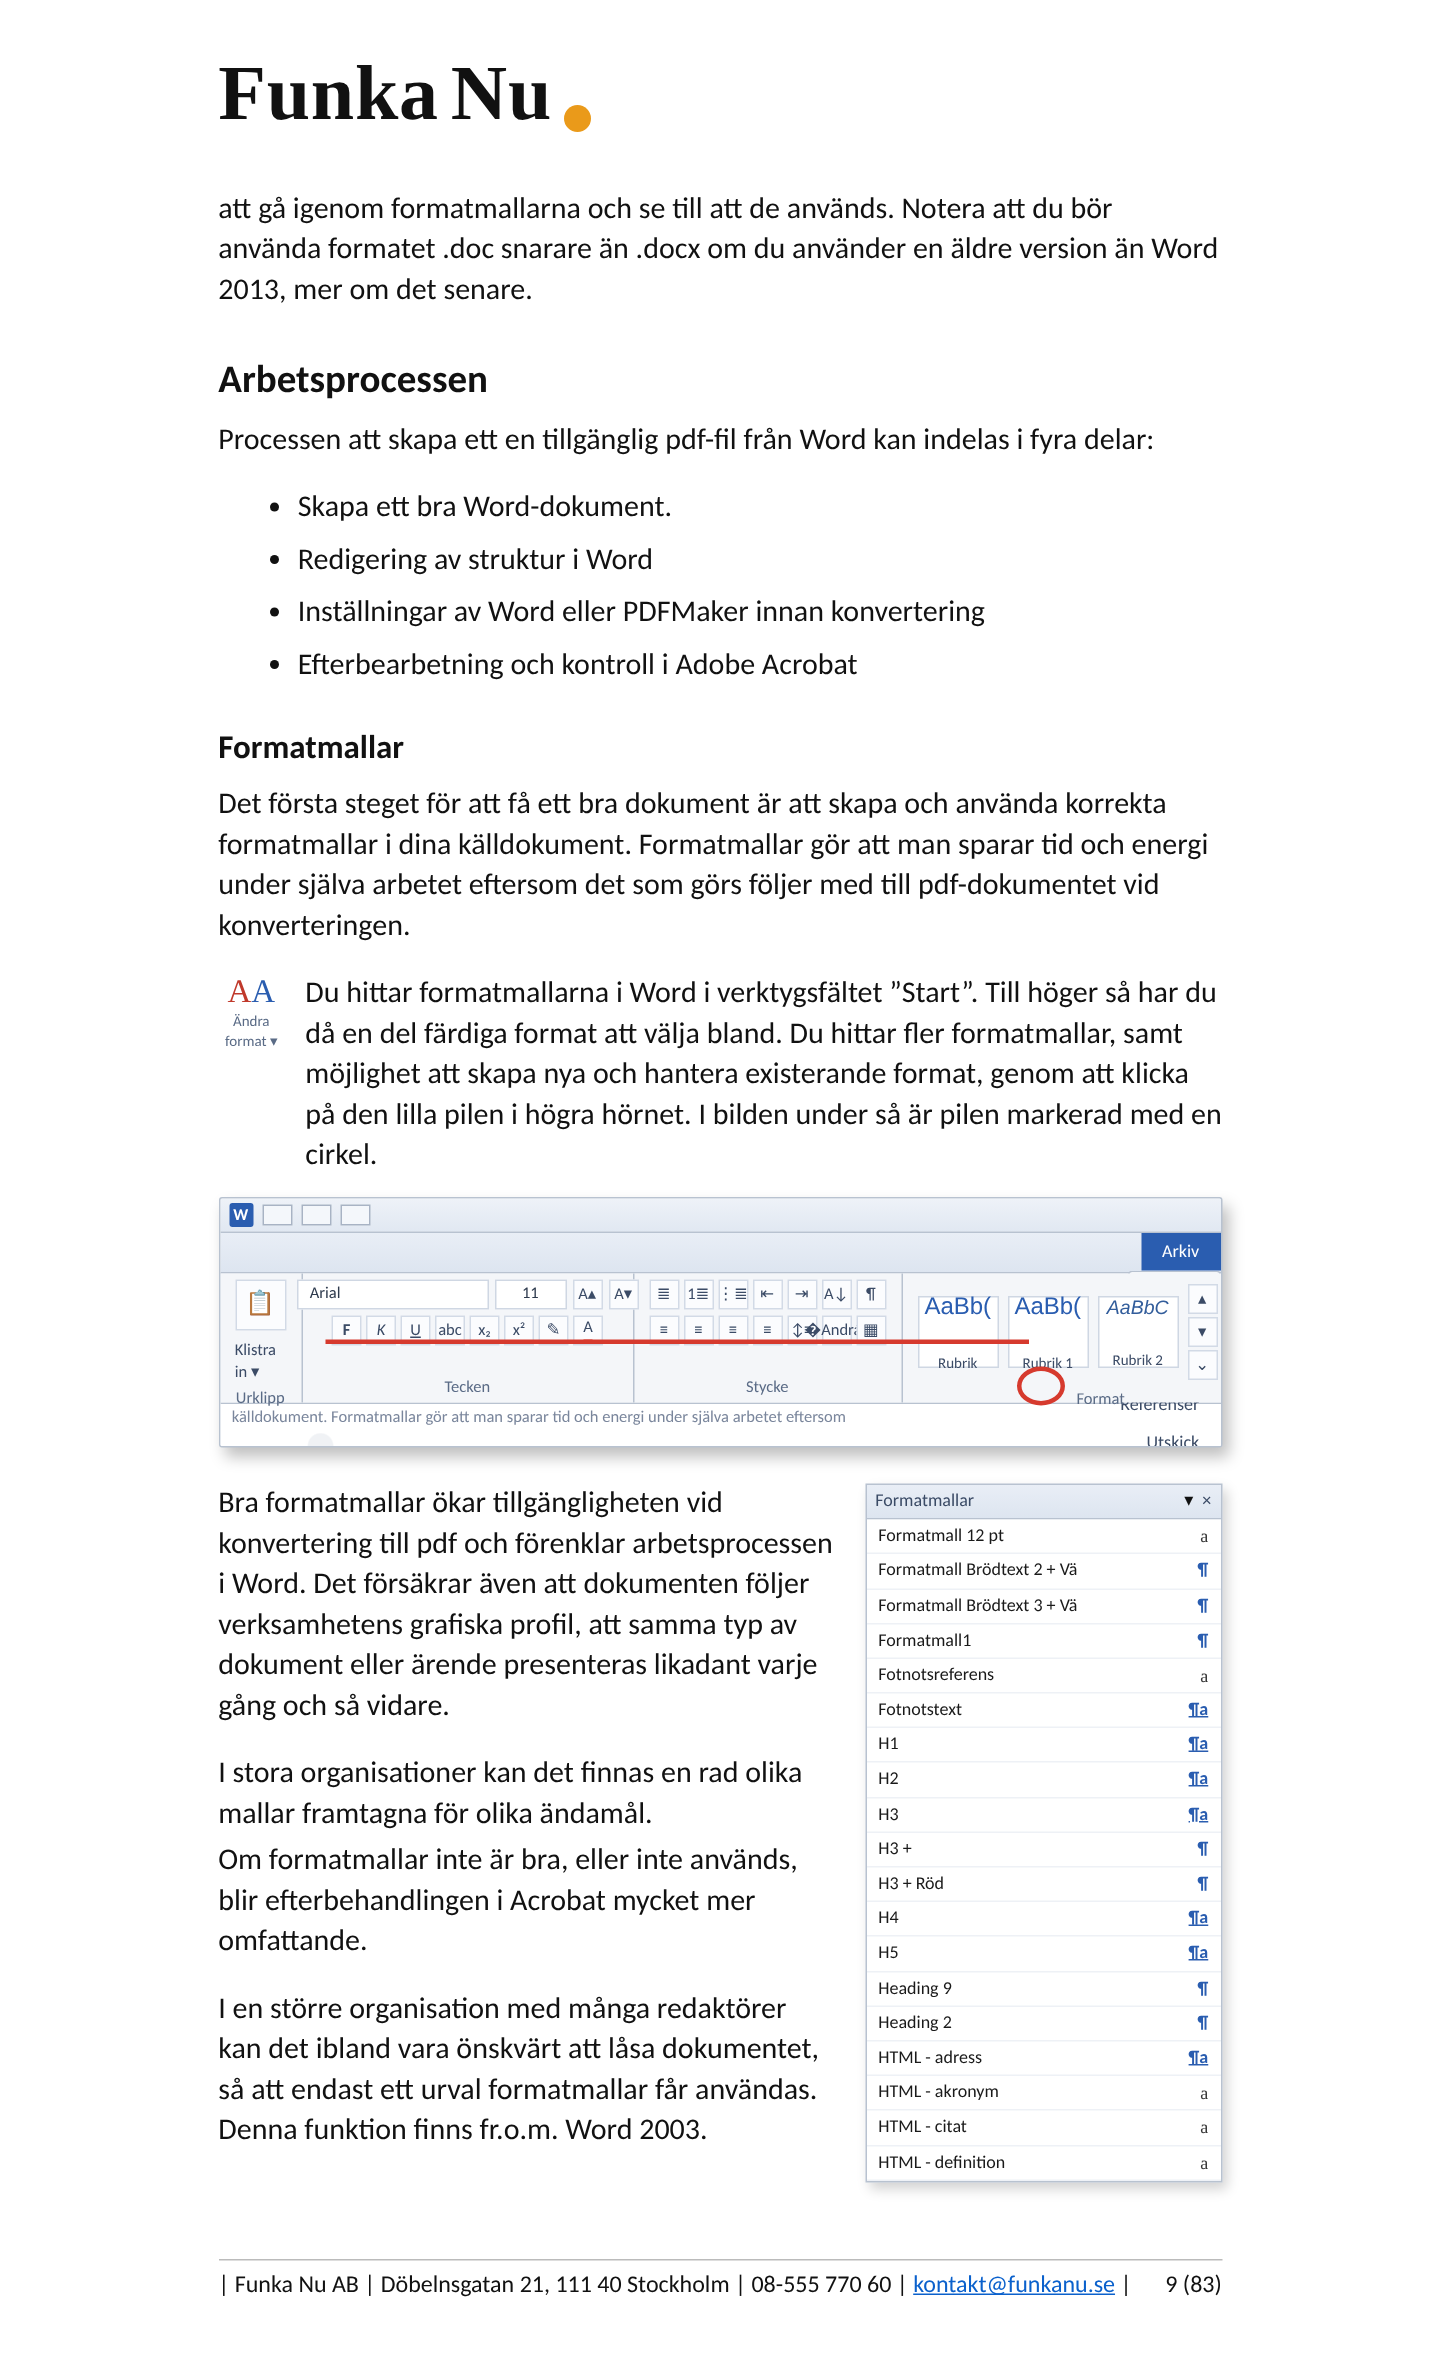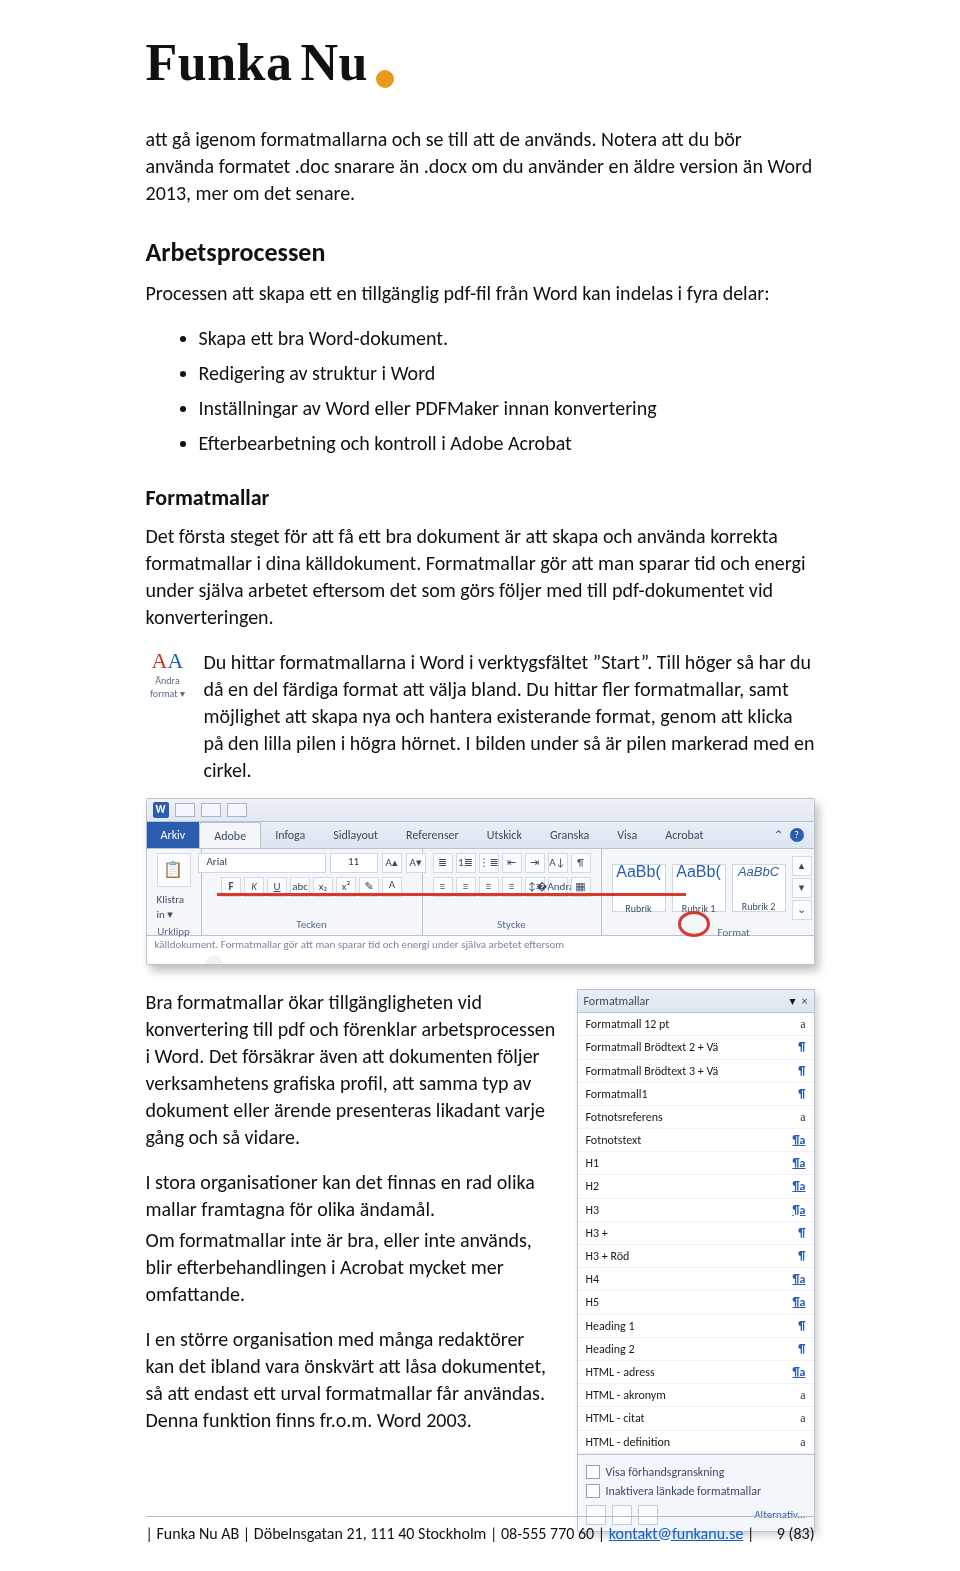--- a/index.html
+++ b/index.html
@@ -29,21 +29,21 @@
   .andra-icon .aa{font-family:Georgia,serif;font-size:22px;}
   .andra-icon .aa .ra{color:#c0392b;}
   .andra-icon .aa .ba{color:#2a5db0;}
   .andra-icon .lbl{display:block;margin-top:2px;}
   .ribbon-shot{margin:14px 0 24px 0;box-shadow:4px 6px 10px rgba(0,0,0,.25);border:1px solid var(--ribbon-border);border-radius:2px;overflow:hidden;background:var(--ribbon-bg);font-size:12px;color:#2e3a4d;}
   .titlebar{display:flex;align-items:center;height:22px;background:linear-gradient(#eef2f8,#e1e8f2);border-bottom:1px solid var(--ribbon-border);padding:0 6px;}
   .titlebar .w-icon{width:16px;height:16px;background:#2a5db0;color:#fff;font-weight:700;font-size:11px;display:flex;align-items:center;justify-content:center;border-radius:2px;margin-right:6px;}
   .titlebar .title{flex:1;text-align:center;color:#4b5a73;font-size:12px;}
   .winbtns{display:flex;gap:6px;}
   .winbtns span{width:18px;height:12px;border:1px solid #a8b3c4;background:#f4f7fb;}
-  .tabs{display:flex;height:26px;background:linear-gradient(#e9eef6,#dde5f0);border-bottom:1px solid var(--ribbon-border);}
+  .tabs{display:flex;align-items:flex-end;height:26px;background:linear-gradient(#e9eef6,#dde5f0);border-bottom:1px solid var(--ribbon-border);flex-direction:column;}
   .tab{padding:5px 14px 4px;color:#3b4b66;font-size:12px;}
   .tab.arkiv{background:#2a5db0;color:#fff;}
   .tab.active{background:var(--ribbon-bg);border:1px solid var(--ribbon-border);border-bottom:none;border-top-left-radius:3px;border-top-right-radius:3px;}
   .tab-help{margin-left:auto;padding:4px 10px;color:#2a5db0;display:flex;gap:6px;align-items:center;}
   .helpcircle{width:14px;height:14px;border-radius:50%;background:#2a5db0;color:#fff;font-size:10px;display:flex;align-items:center;justify-content:center;}
   .ribbon-body{display:flex;align-items:stretch;height:86px;background:var(--ribbon-bg);}
   .group{border-right:1px solid var(--ribbon-border);padding:4px 10px 2px;display:flex;flex-direction:column;justify-content:space-between;}
   .group .glabel{text-align:center;font-size:11px;color:var(--group-label);padding-top:2px;}
   .group .gcontent{display:flex;align-items:center;gap:6px;flex:1;}
   .mini{font-size:11px;color:#3b4b66;}
@@ -303,21 +303,21 @@
           </div>
           <div class="pane-row">
             <span class="nm">H4</span>
             <span class="mk ul">¶a</span>
           </div>
           <div class="pane-row">
             <span class="nm">H5</span>
             <span class="mk ul">¶a</span>
           </div>
           <div class="pane-row">
-            <span class="nm">Heading 1</span>
+            <span class="nm">Heading 9</span>
             <span class="mk para">¶</span>
           </div>
           <div class="pane-row">
             <span class="nm">Heading 2</span>
             <span class="mk para">¶</span>
           </div>
           <div class="pane-row">
             <span class="nm">HTML - adress</span>
             <span class="mk ul">¶a</span>
           </div>
@@ -327,36 +327,20 @@
           </div>
           <div class="pane-row">
             <span class="nm">HTML - citat</span>
             <span class="mk a">a</span>
           </div>
           <div class="pane-row">
             <span class="nm">HTML - definition</span>
             <span class="mk a">a</span>
           </div>
         </div>
-      <div class="pane-foot">
-        <label class="chk">
-            <span class="box"></span>
-            <span>Visa förhandsgranskning</span>
-          </label>
-        <label class="chk">
-            <span class="box"></span>
-            <span>Inaktivera länkade formatmallar</span>
-          </label>
-        <div class="pane-tools">
-          <span class="sq"></span>
-          <span class="sq"></span>
-          <span class="sq"></span>
-          <span class="alt">Alternativ...</span>
-        </div>
-      </div>
     </div>
   </div>
 
   <div class="footer-line">
     <span id="footer-left">| Funka Nu AB | Döbelnsgatan 21, 111 40 Stockholm | 08-555 770 60 | <a href="mailto:kontakt@funkanu.se">kontakt@funkanu.se</a> |</span>
     <span>9 (83)</span>
   </div>
 
 </div>
 

